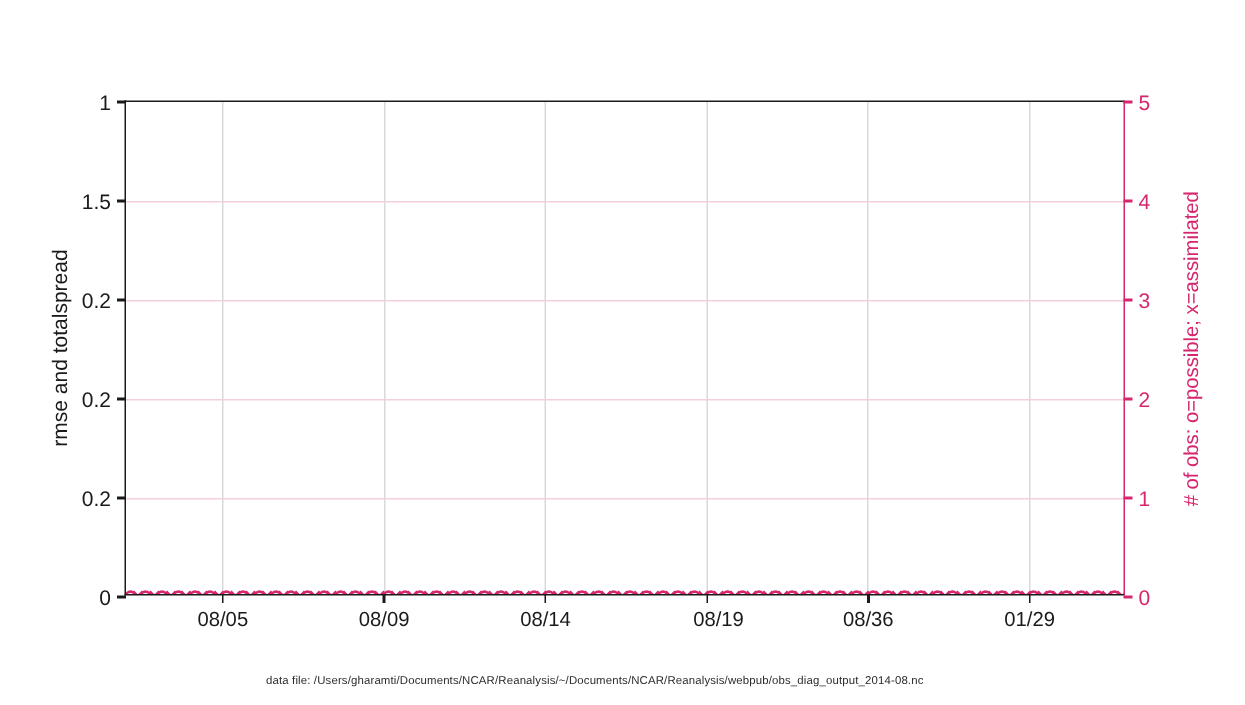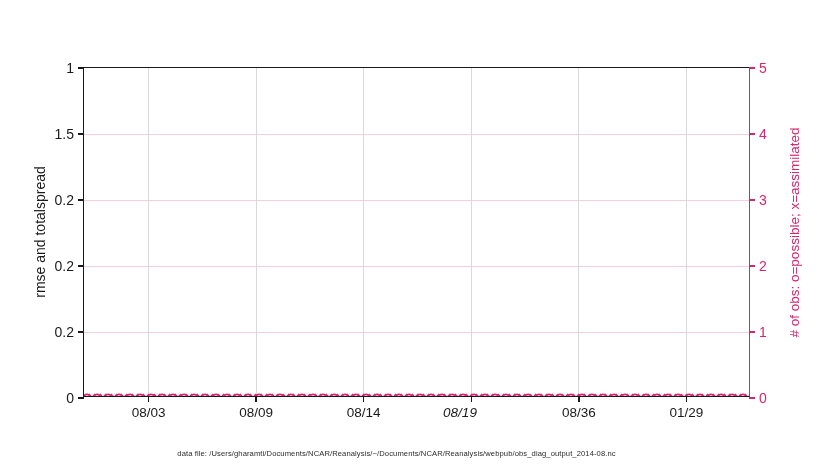--- a/index.html
+++ b/index.html
@@ -926,27 +926,27 @@
         <div class="ylabel-right" style="top: 132px;">3</div>
         <div class="tick-left" style="top: 65.3px;"></div>
         <div class="ylabel-left" style="top: 66px;">1.5</div>
         <div class="tick-right" style="top: 65.3px;"></div>
         <div class="ylabel-right" style="top: 66px;">4</div>
         <div class="tick-left" style="top: -0.7px;"></div>
         <div class="ylabel-left" style="top: 0px;">1</div>
         <div class="tick-right" style="top: -0.7px;"></div>
         <div class="ylabel-right" style="top: 0px;">5</div>
         <div class="tick-bottom" style="left: 63.8484px;"></div>
-        <div class="xlabel-tick" style="left: 64.5484px;">08/03</div>
+        <div class="xlabel-tick" style="left: 64.5484px;">08/05</div>
         <div class="tick-bottom" style="left: 171.429px;"></div>
         <div class="xlabel-tick" style="left: 172.129px;">08/09</div>
         <div class="tick-bottom" style="left: 279.01px;"></div>
         <div class="xlabel-tick" style="left: 279.71px; text-align: center;">08/14</div>
         <div class="tick-bottom" style="left: 386.59px;"></div>
-        <div class="xlabel-tick" style="left: 376px; font-style: italic;">08/19</div>
+        <div class="xlabel-tick" style="left: 395px;">08/19</div>
         <div class="tick-bottom" style="left: 494.171px;"></div>
         <div class="xlabel-tick" style="left: 494.871px;">08/36</div>
         <div class="tick-bottom" style="left: 601.752px;"></div>
         <div class="xlabel-tick" style="left: 602.452px;">01/29</div>
       </div>
 
     <div class="legend" id="legend" style="left:469px; top:13px;">
       </div>
 
   </div>

